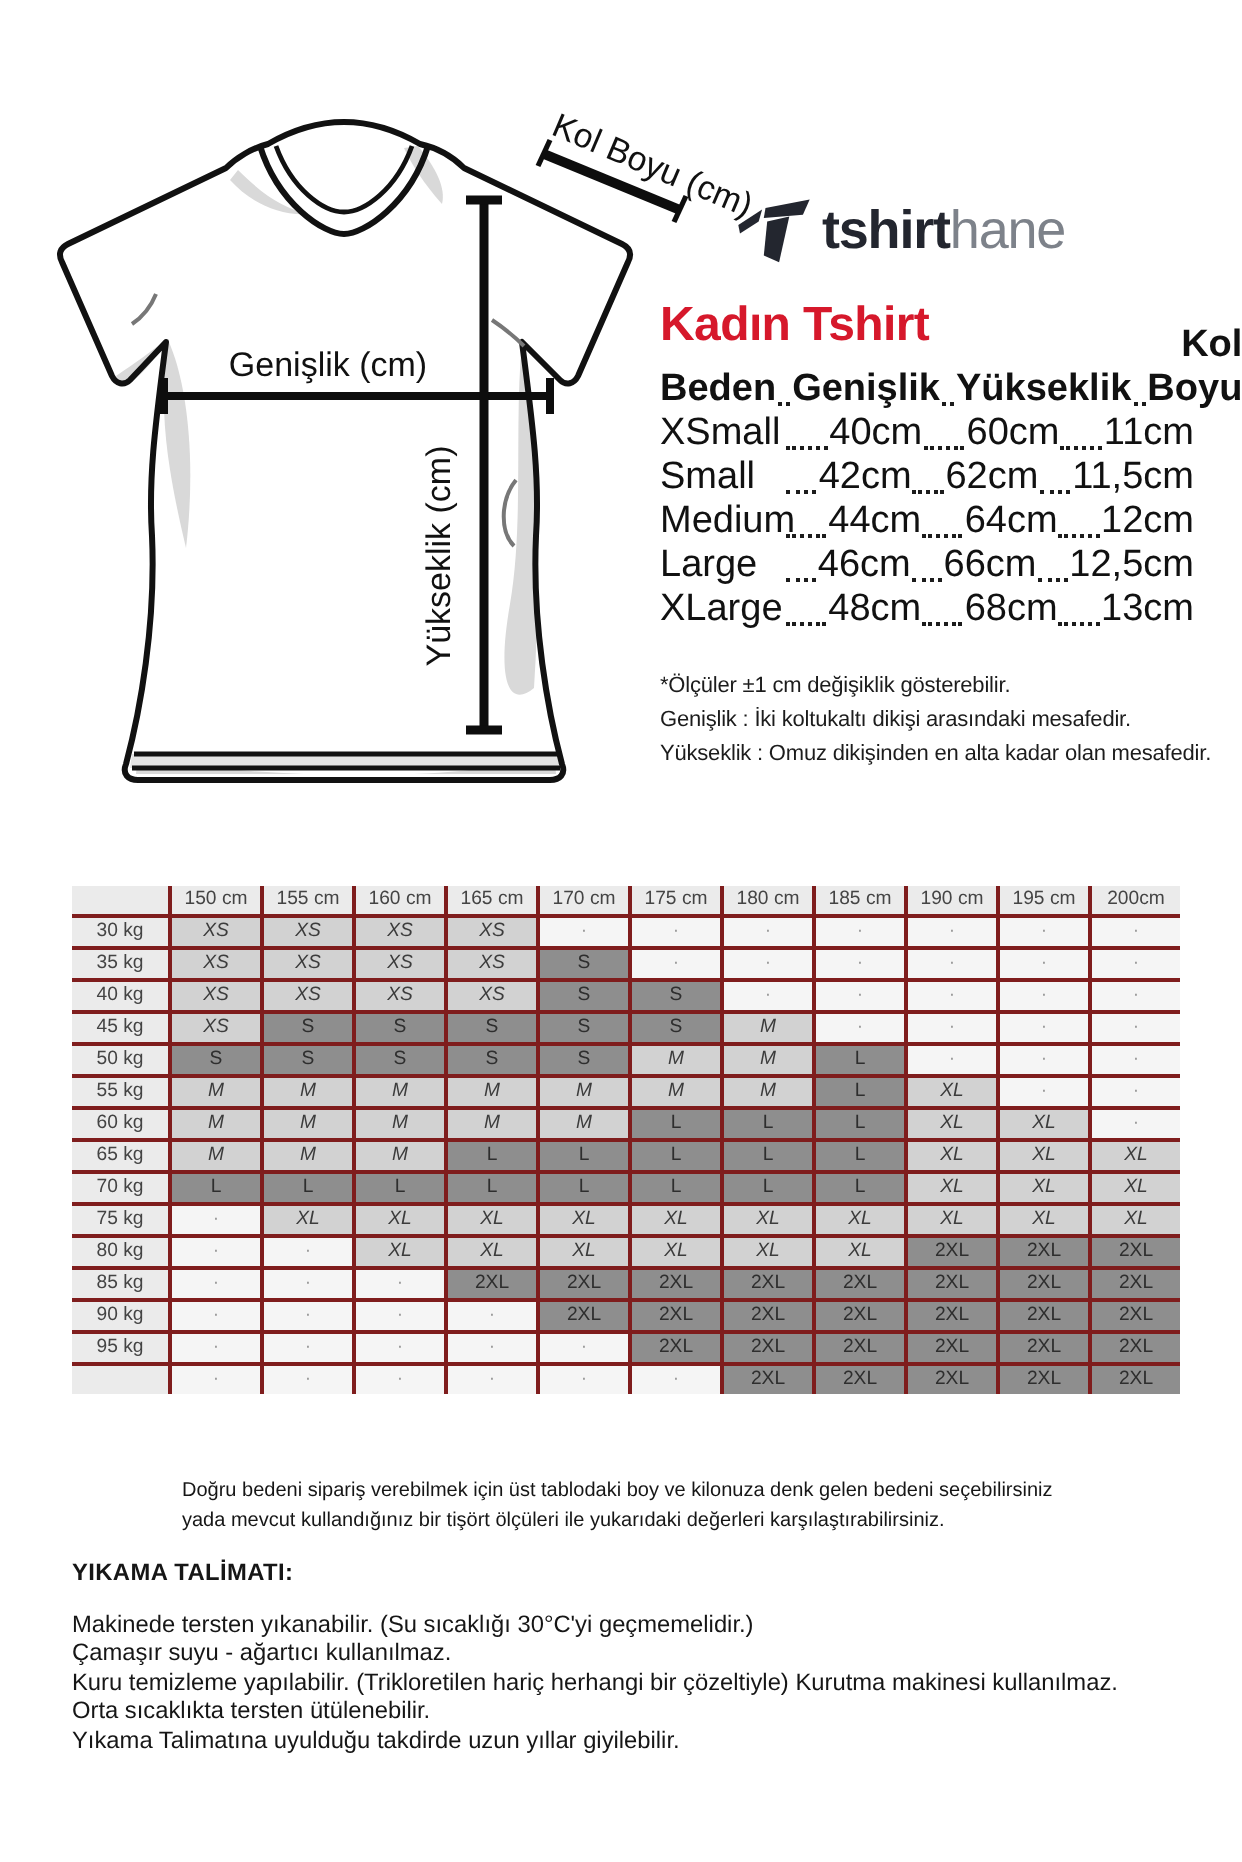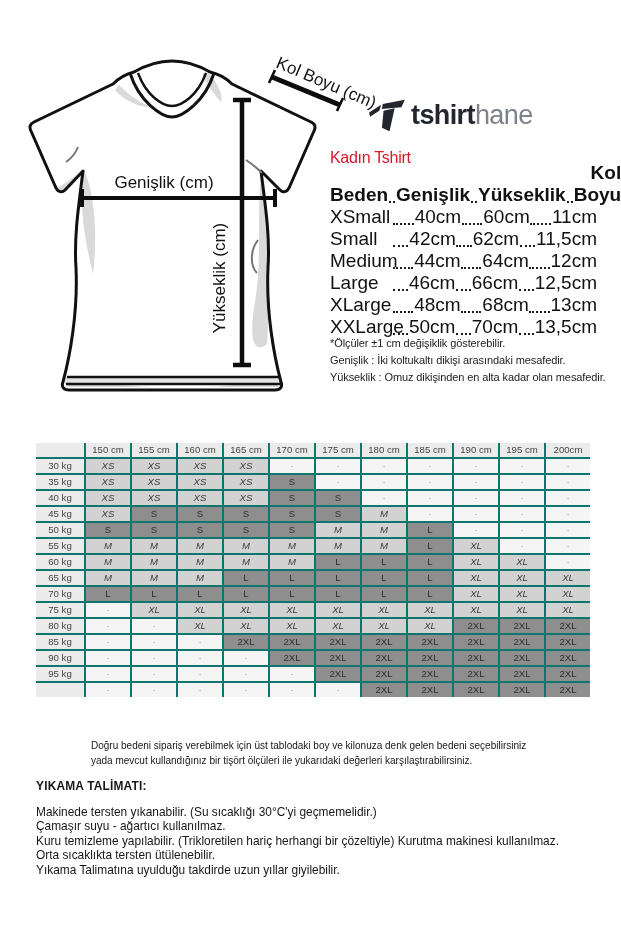--- a/index.html
+++ b/index.html
@@ -9,34 +9,34 @@
   }
   
   .diagram{position:absolute;left:22px;top:40px;width:360px;height:370px;}
   
   .brand{position:absolute;left:368px;top:98px;display:flex;align-items:center;}
   .brand svg{width:38px;height:34px;margin-right:5px;}
   .brand-text{font-size:27px;letter-spacing:-0.6px;}
   .brand-bold{font-weight:bold;color:#23262f;}
   .brand-light{font-weight:normal;color:#7d828a;}
   
-  .product-title{position:absolute;left:330px;top:149px;font-size:16px;font-weight:normal;color:#d6182b;letter-spacing:-0.3px;}
+  .product-title{position:absolute;left:330px;top:149px;font-size:24px;font-weight:bold;color:#d6182b;letter-spacing:-0.3px;}
   
   .size-list{position:absolute;left:330px;top:182px;width:267px;}
   .s-row{display:flex;align-items:flex-end;height:22px;font-size:19px;color:#111;}
   .s-head{font-weight:bold;height:24px;}
   .lead{flex:1 1 0;border-bottom:2.1px dotted #1c1c1c;margin:0 1px 3px 1px;min-width:6px;}
   .s-row .c-beden{width:62px;}
   .s-row .c-val{width:46px;}
   .s-head .c-beden,.s-head .c-val{width:auto;}
   .c-kol{text-align:right;}
   .notes{position:absolute;left:330px;top:335px;font-size:11px;line-height:17px;color:#1c1c1c;letter-spacing:-0.1px;}
   
   .matrix{position:absolute;left:36px;top:443px;display:grid;
-    grid-template-columns:48px repeat(11,44px);gap:2px;background:#0f766e;}
+    grid-template-columns:48px repeat(11,44px);gap:2px;background:#7f1d1d;}
   .m-cell{height:14px;line-height:14px;font-size:9.6px;text-align:center;color:#3c3c3c;
     white-space:nowrap;overflow:hidden;}
   .m-head{background:#ebebeb;color:#444;}
   .m-corner{background:#ebebeb;}
   .m-wlabel{background:#ebebeb;color:#444;}
   .m-light{background:#d2d2d2;font-style:italic;}
   .m-dark{background:#8e8e8e;color:#2e2e2e;}
   .m-empty{background:#f5f5f5;color:#9a9a9a;}
   
   .description{position:absolute;left:45px;top:739px;width:560px;font-size:10px;line-height:14.6px;color:#161616;margin-left:46px;}
@@ -176,29 +176,20 @@
         <span class="c-kol">12,5cm</span>
       </div>
       <div class="s-row">
         <span class="c-beden">XLarge</span>
         <span class="lead"></span>
         <span class="c-val">48cm</span>
         <span class="lead"></span>
         <span class="c-val">68cm</span>
         <span class="lead"></span>
         <span class="c-kol">13cm</span>
-      </div>
-      <div class="s-row">
-        <span class="c-beden">XXLarge</span>
-        <span class="lead"></span>
-        <span class="c-val">50cm</span>
-        <span class="lead"></span>
-        <span class="c-val">70cm</span>
-        <span class="lead"></span>
-        <span class="c-kol">13,5cm</span>
       </div>
     </div>
 
   <div class="notes">
       <div>*Ölçüler ±1 cm değişiklik gösterebilir.</div>
       <div>Genişlik : İki koltukaltı dikişi arasındaki mesafedir.</div>
       <div>Yükseklik : Omuz dikişinden en alta kadar olan mesafedir.</div>
     </div>
 
   <div class="matrix">

